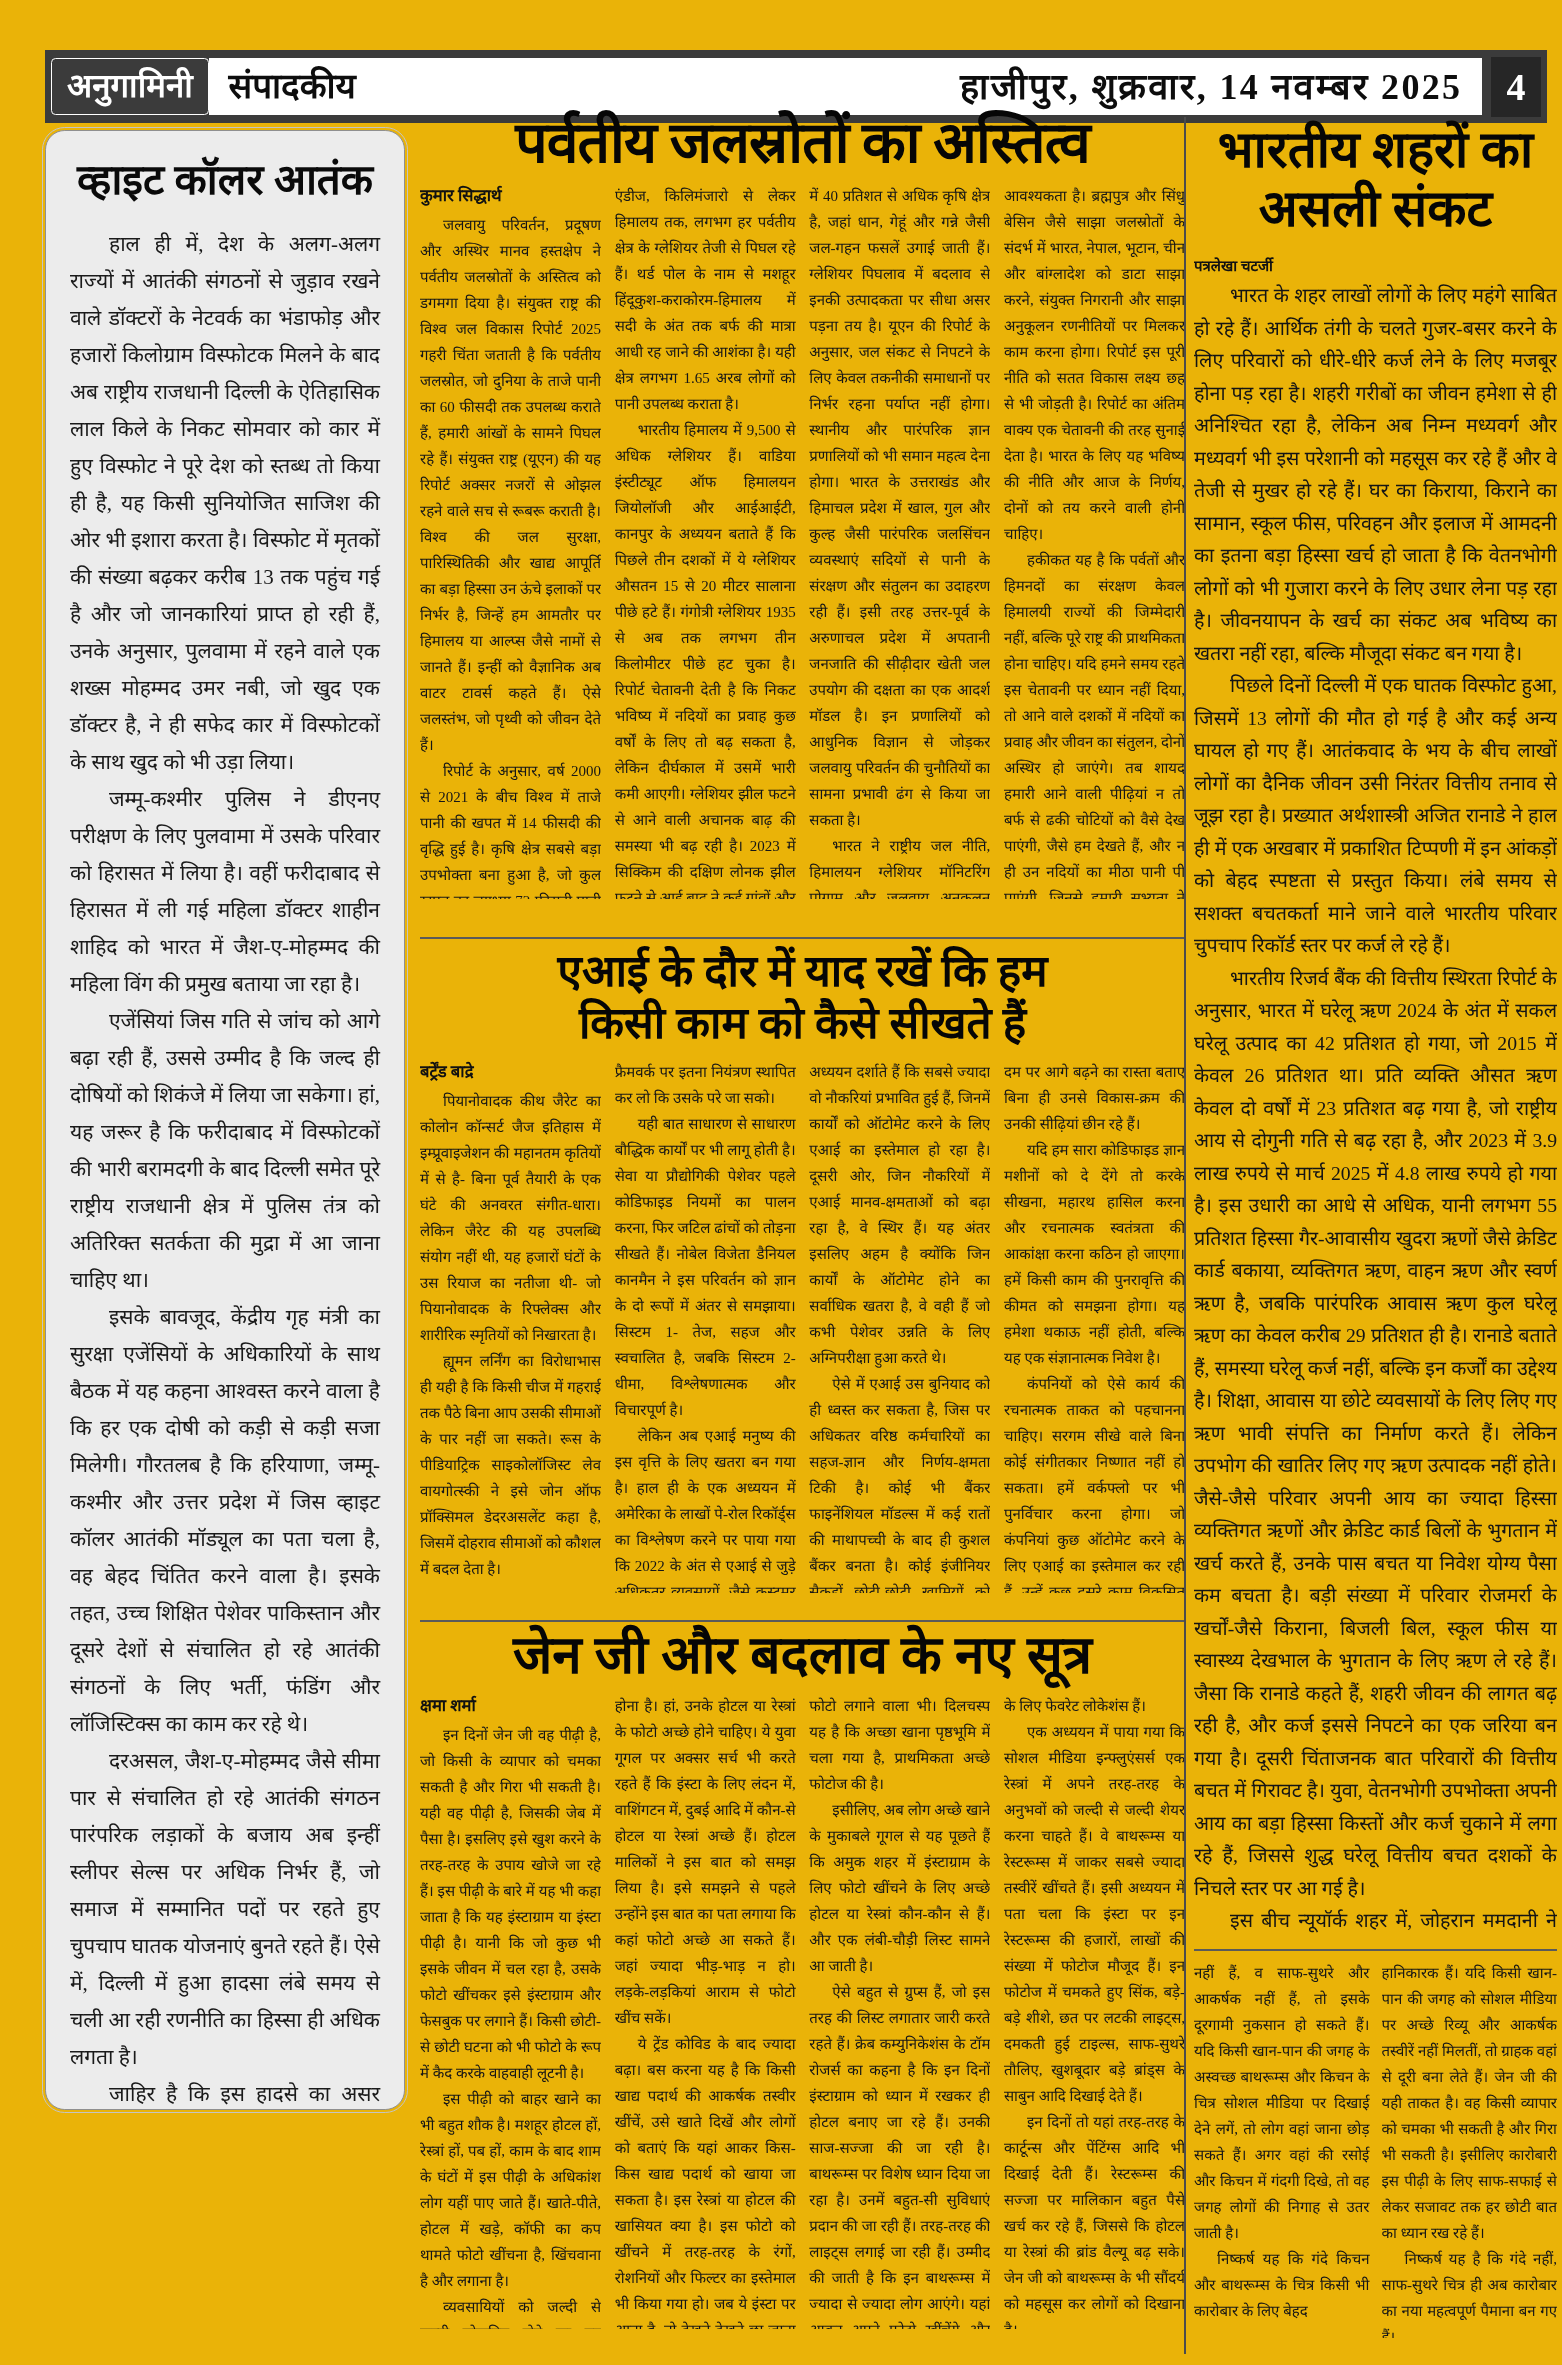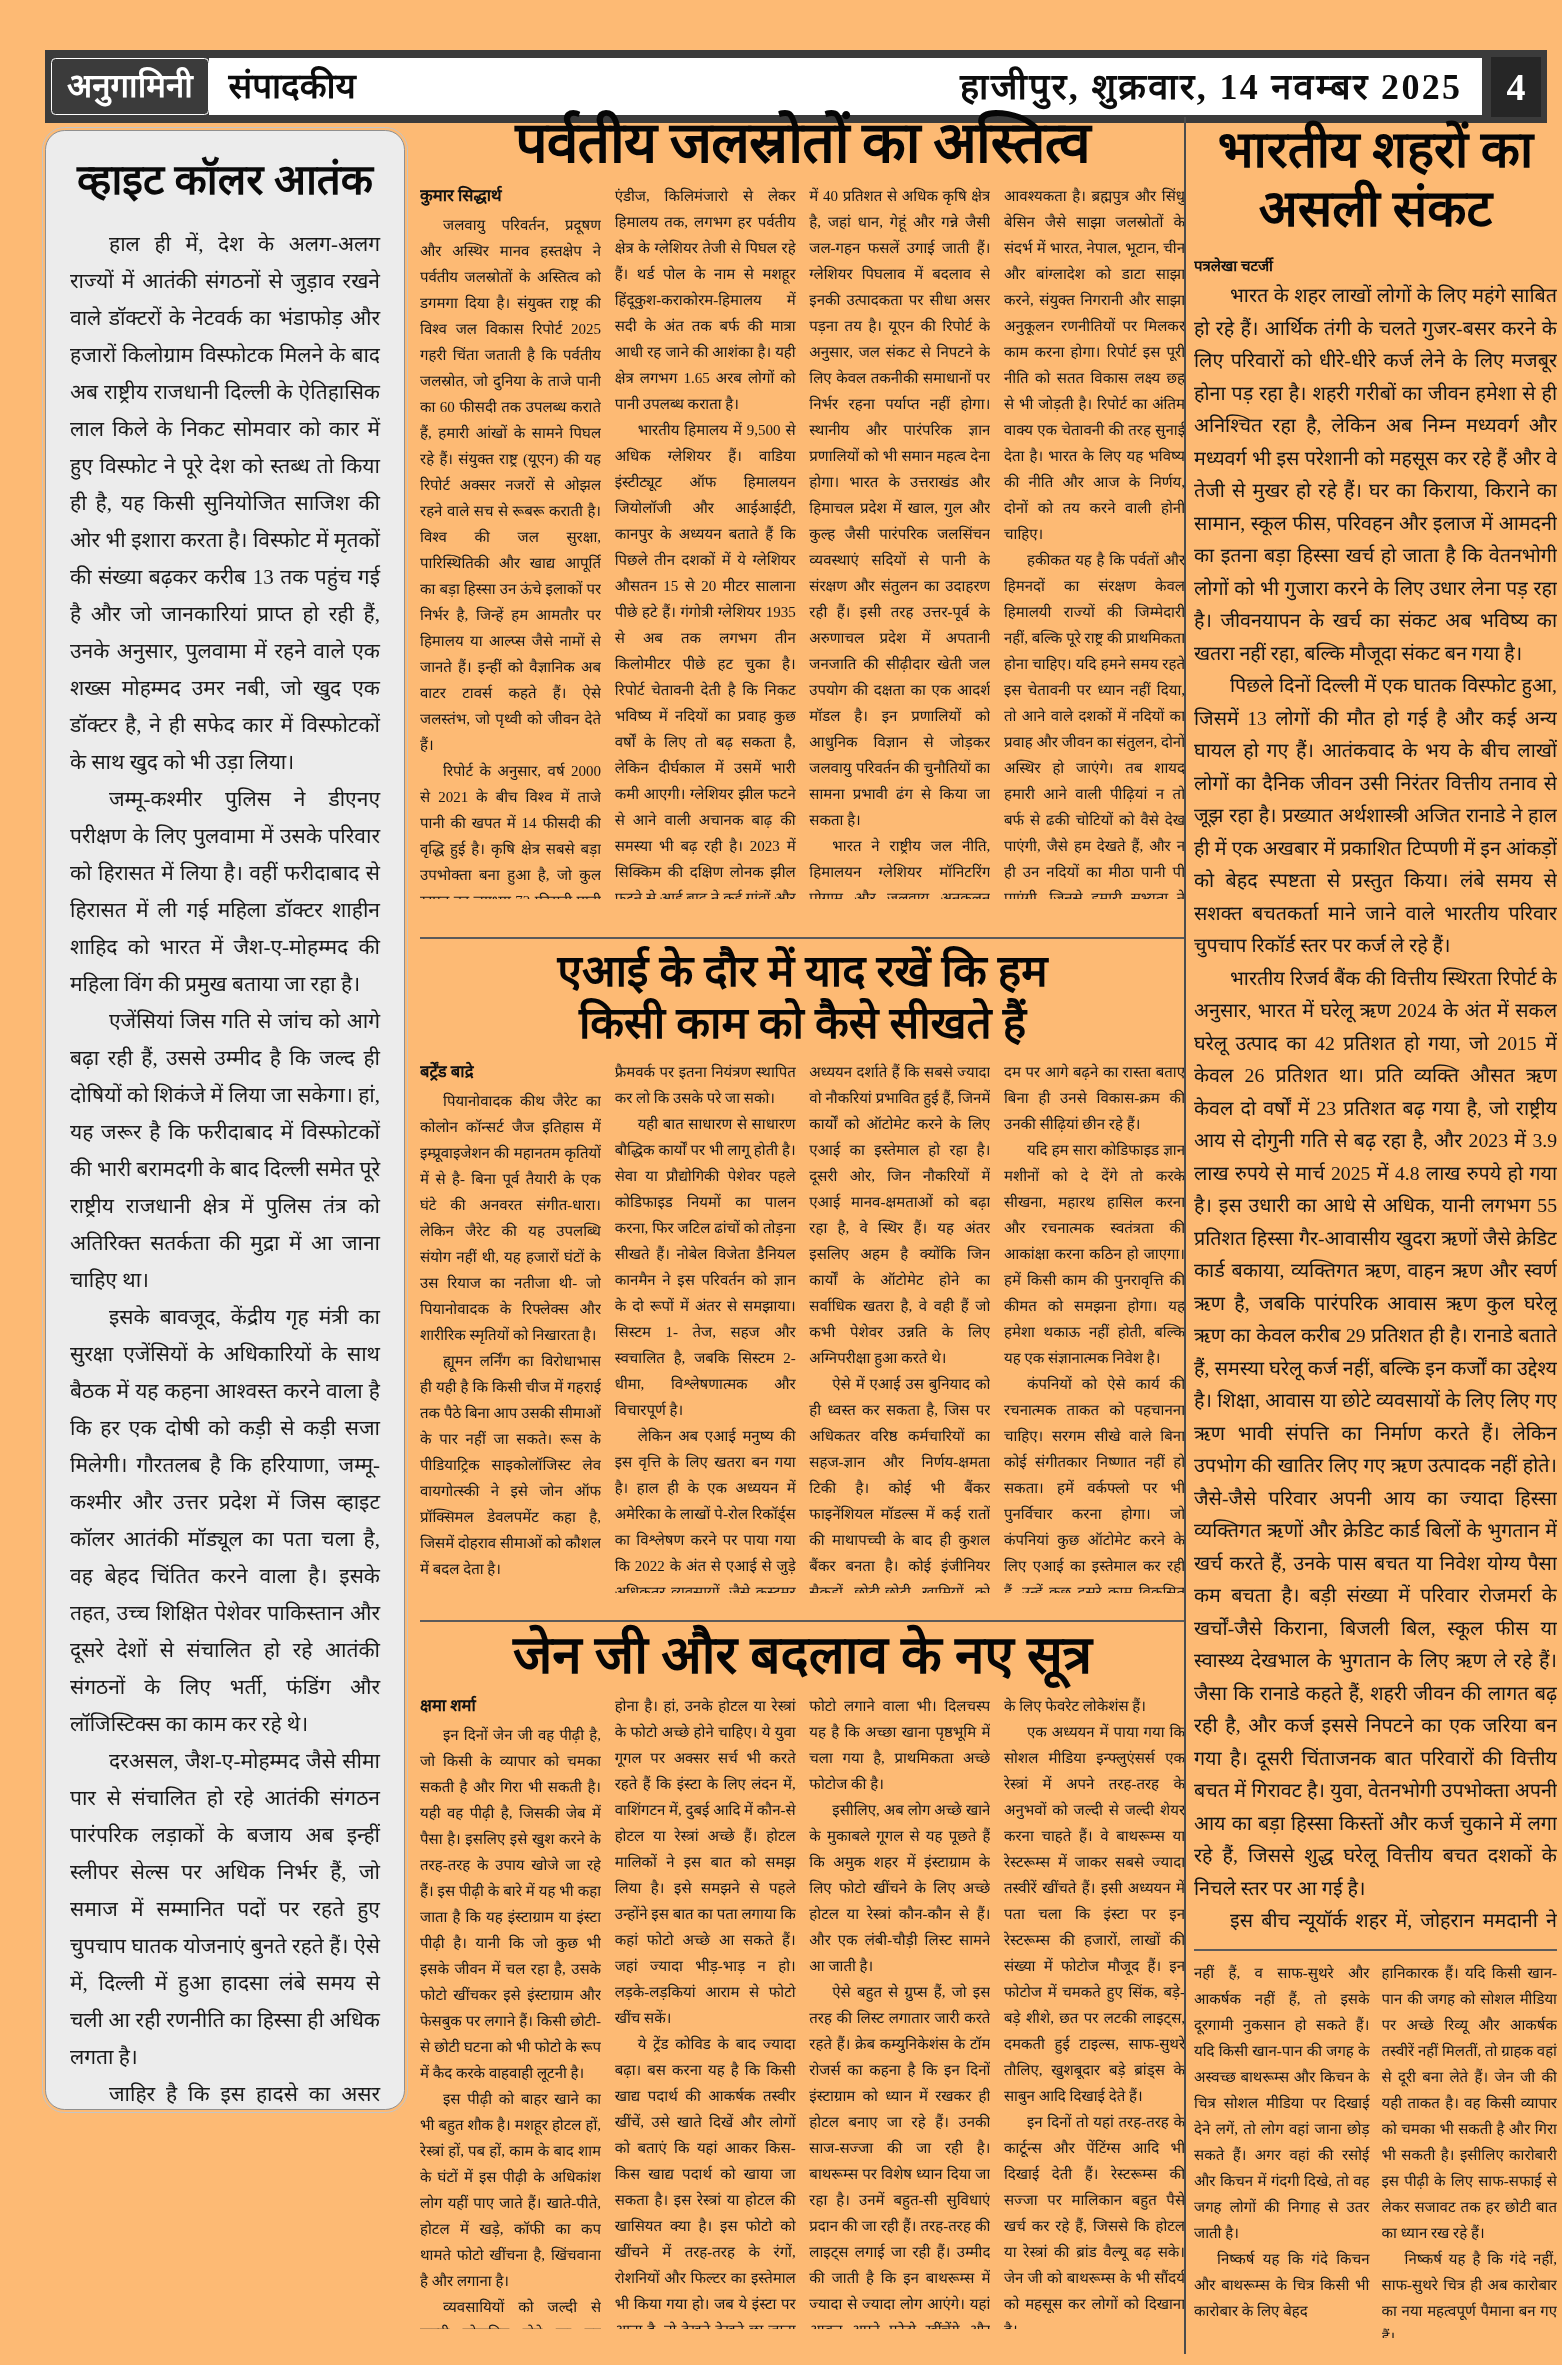--- a/index.html
+++ b/index.html
@@ -1,17 +1,17 @@
 <!DOCTYPE html>
 <html lang="hi" style="font-size:12px"><head>
 <meta charset="utf-8">
 <style>
   html,body{margin:0;padding:0;background:#f6f6f4;}
   #page{
-    position:relative;width:1562px;height:2366px;background:#fdba74;
+    position:relative;width:1562px;height:2366px;background:#eab308;
     font-family:"Liberation Serif","DejaVu Serif",serif;color:#111;overflow:hidden;
     border-right:1.5px solid #d9d9d9;
   }
   
   #masthead{
     position:absolute;left:45px;top:50px;width:1502px;height:73px;
     background:#3b3b3b;display:flex;align-items:center;box-sizing:border-box;padding:0;
   }
   #logo-box{
     margin:6px 0 6px 6px;height:57px;box-sizing:border-box;border:1.5px solid #fff;border-radius:4.5px;
@@ -135,21 +135,21 @@
   <section id="ai-learning" class="mid">
     <h1 id="ai-head" class="mid-head">
       <span>एआई के दौर में याद रखें कि हम</span><br>
       <span>किसी काम को कैसे सीखते हैं</span>
     </h1>
     <div class="cols">
       <div class="bcol">
         <div class="byline">बर्ट्रेंड बाद्रे</div>
         <div>
             <p>पियानोवादक कीथ जैरेट का कोलोन कॉन्सर्ट जैज इतिहास में इम्प्रूवाइजेशन की महानतम कृतियों में से है- बिना पूर्व तैयारी के एक घंटे की अनवरत संगीत-धारा। लेकिन जैरेट की यह उपलब्धि संयोग नहीं थी, यह हजारों घंटों के उस रियाज का नतीजा थी- जो पियानोवादक के रिफ्लेक्स और शारीरिक स्मृतियों को निखारता है।</p>
-            <p>ह्यूमन लर्निंग का विरोधाभास ही यही है कि किसी चीज में गहराई तक पैठे बिना आप उसकी सीमाओं के पार नहीं जा सकते। रूस के पीडियाट्रिक साइकोलॉजिस्ट लेव वायगोत्स्की ने इसे जोन ऑफ प्रॉक्सिमल डेवलपमेंट कहा है, जिसमें दोहराव सीमाओं को कौशल में बदल देता है।</p>
+            <p>ह्यूमन लर्निंग का विरोधाभास ही यही है कि किसी चीज में गहराई तक पैठे बिना आप उसकी सीमाओं के पार नहीं जा सकते। रूस के पीडियाट्रिक साइकोलॉजिस्ट लेव वायगोत्स्की ने इसे जोन ऑफ प्रॉक्सिमल डेदरअसलेंट कहा है, जिसमें दोहराव सीमाओं को कौशल में बदल देता है।</p>
           </div>
       </div>
       <div class="bcol">
         <div>
             <p class="flush">फ्रैमवर्क पर इतना नियंत्रण स्थापित कर लो कि उसके परे जा सको।</p>
             <p>यही बात साधारण से साधारण बौद्धिक कार्यों पर भी लागू होती है। सेवा या प्रौद्योगिकी पेशेवर पहले कोडिफाइड नियमों का पालन करना, फिर जटिल ढांचों को तोड़ना सीखते हैं। नोबेल विजेता डैनियल कानमैन ने इस परिवर्तन को ज्ञान के दो रूपों में अंतर से समझाया। सिस्टम 1- तेज, सहज और स्वचालित है, जबकि सिस्टम 2- धीमा, विश्लेषणात्मक और विचारपूर्ण है।</p>
             <p>लेकिन अब एआई मनुष्य की इस वृत्ति के लिए खतरा बन गया है। हाल ही के एक अध्ययन में अमेरिका के लाखों पे-रोल रिकॉर्ड्स का विश्लेषण करने पर पाया गया कि 2022 के अंत से एआई से जुड़े अधिकतर व्यवसायों, जैसे कस्टमर सर्विस, कम्युनिकेशन और सॉफ्टवेयर डेवलपमेंट में 22-25 वर्ष के युवाओं के रोजगार 13 प्रतिशत कम हो गए हैं।</p>
           </div>
       </div>
       <div class="bcol">

